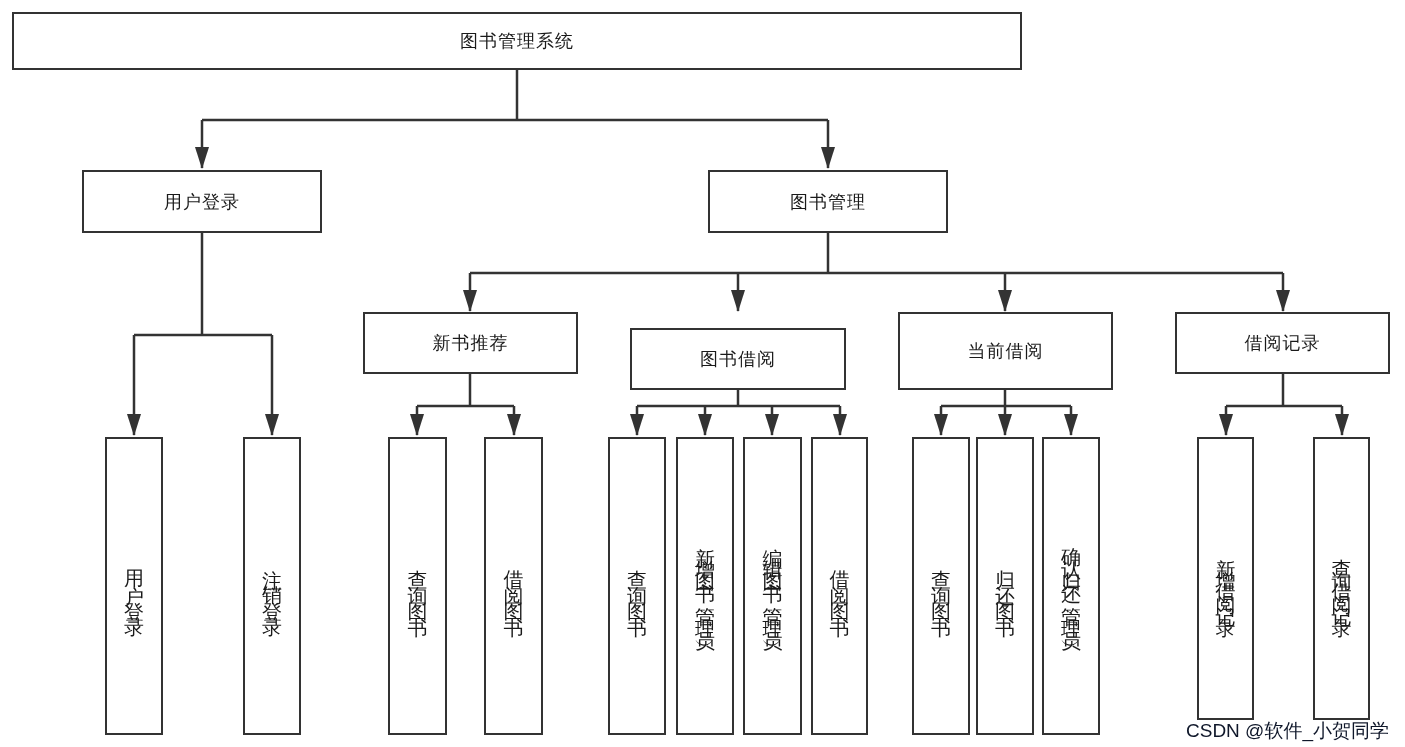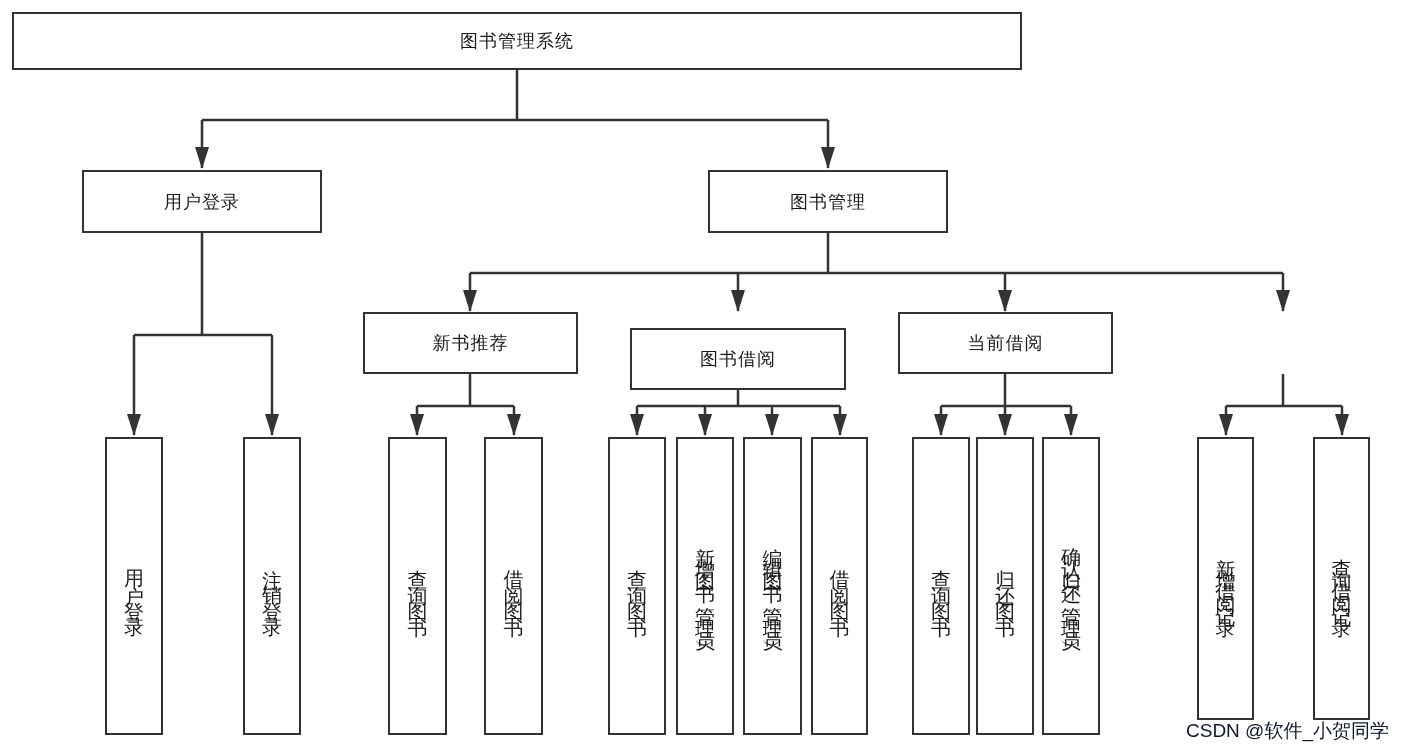--- a/index.html
+++ b/index.html
@@ -122,22 +122,25 @@
   <div class="box h-box" style="left:708px; top:170px; width:240px; height:63px;">
     <span>图书管理</span>
   </div>
 
   <div class="box h-box" style="left:363px; top:312px; width:215px; height:62px;">
     <span>新书推荐</span>
   </div>
   <div class="box h-box" style="left:630px; top:312px; width:216px; height:62px;margin-top:16px;">
     <span>图书借阅</span>
   </div>
-  <div class="box h-box" style="left:898px; top:312px; width:215px; height:62px;">
+  <div class="box h-box" style="left:898px; top:312px; width:215px; height:78px;">
     <span>当前借阅</span>
+  </div>
+  <div class="box h-box" style="left:1175px; top:312px; width:215px; height:62px;">
+    <span>借阅记录</span>
   </div>
 
   <div class="box v-box ls4" style="left:105px; top:437px; width:58px; height:298px;">
     <span>用户登录</span>
   </div>
   <div class="box v-box ls4" style="left:243px; top:437px; width:58px; height:298px;">
     <span>注销登录</span>
   </div>
 
   <div class="box v-box ls4" style="left:388px; top:437px; width:59px; height:298px;">

